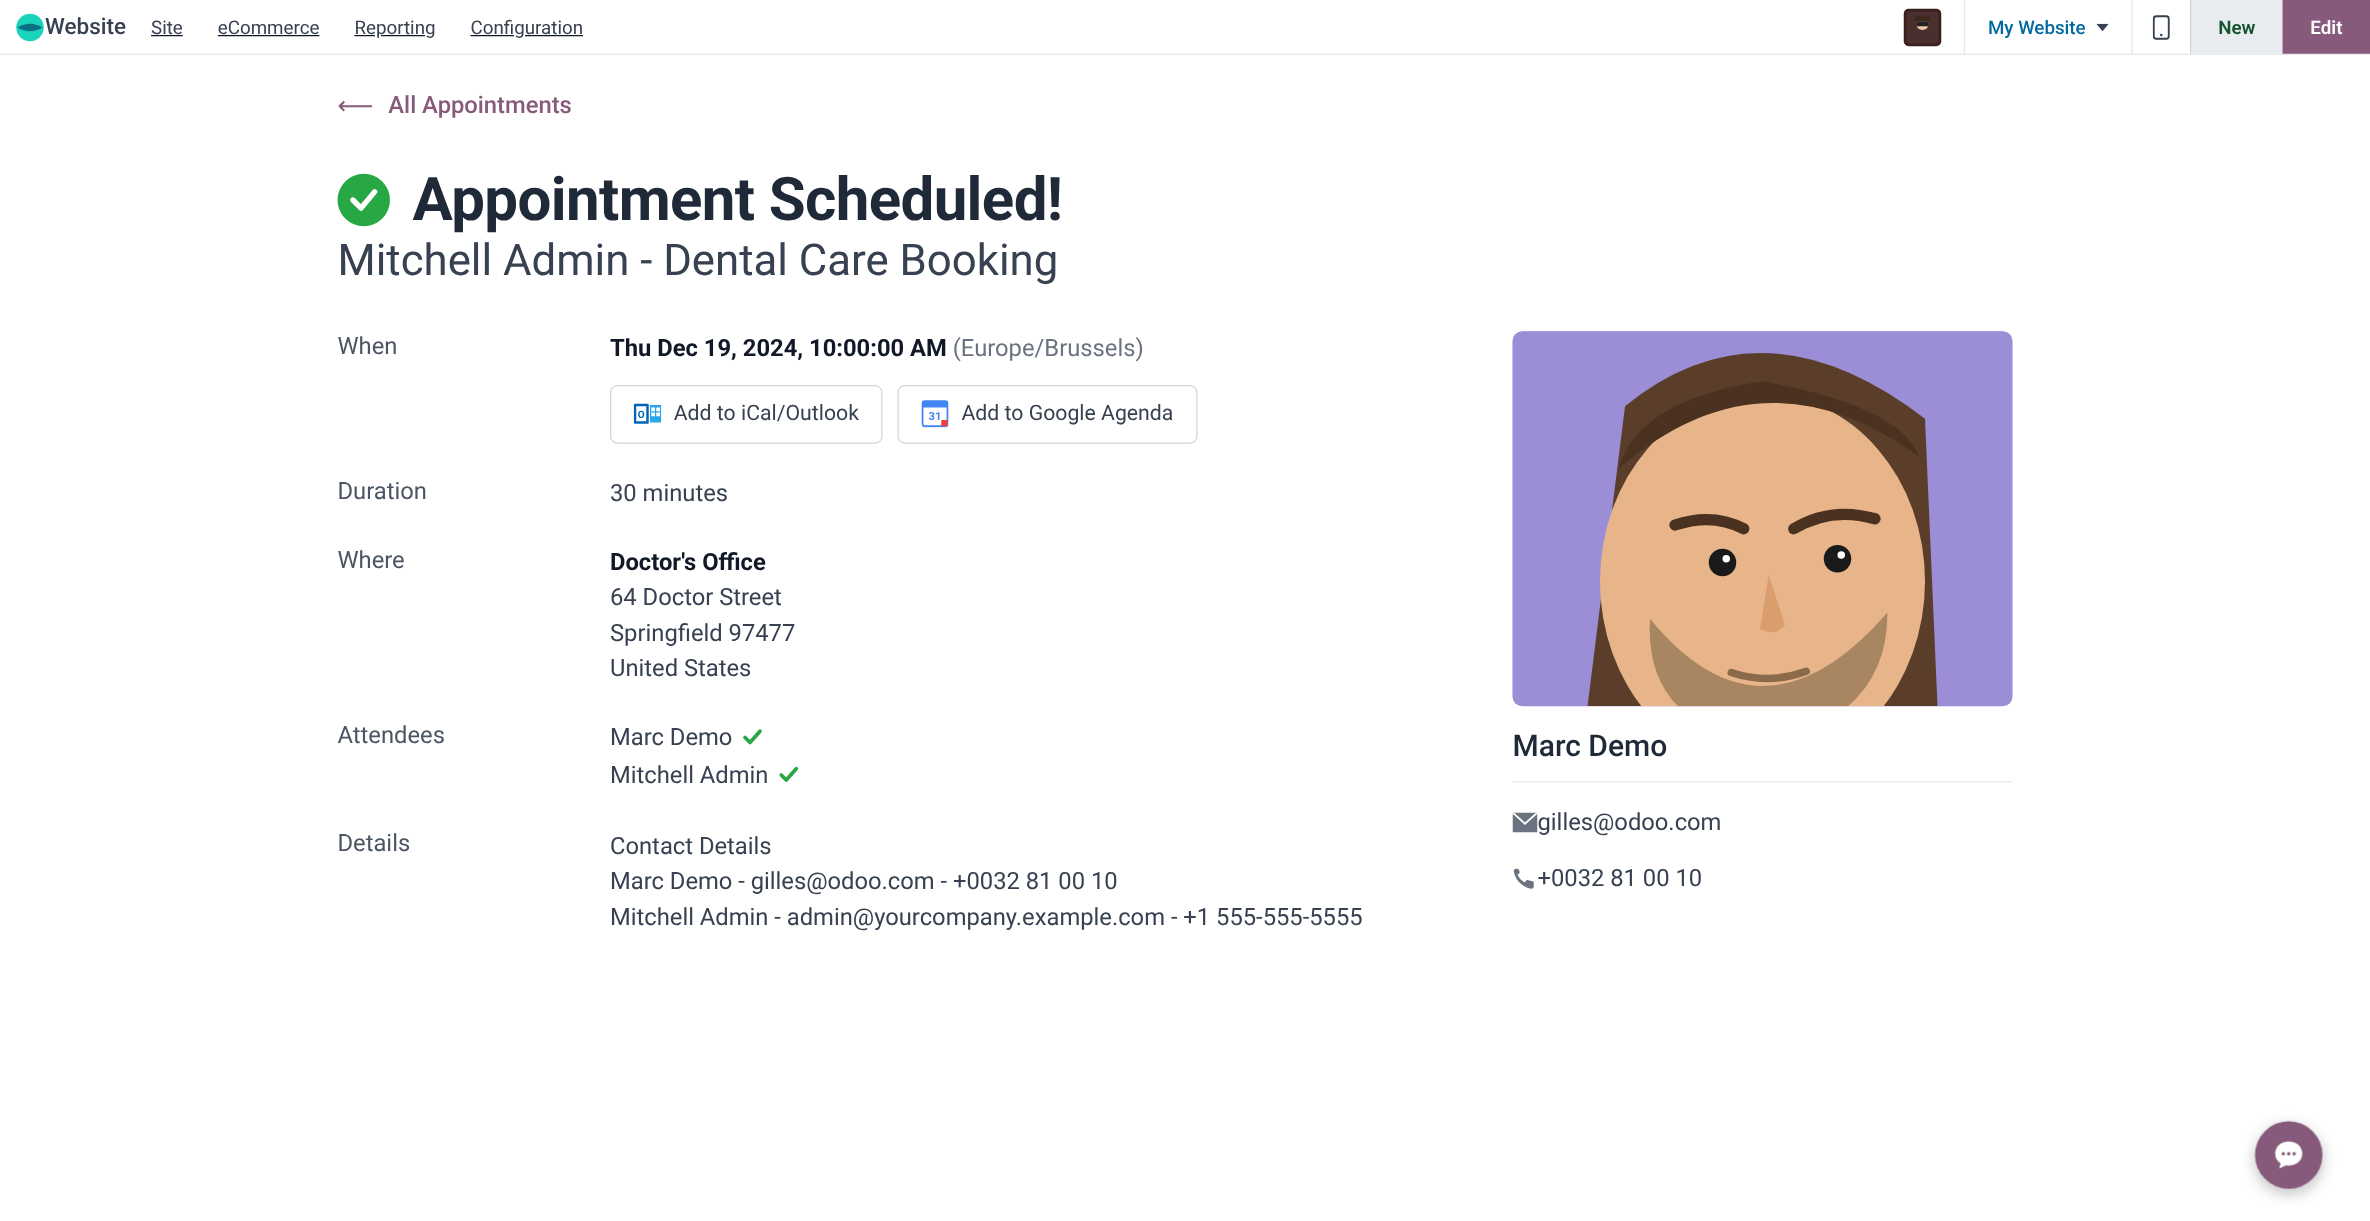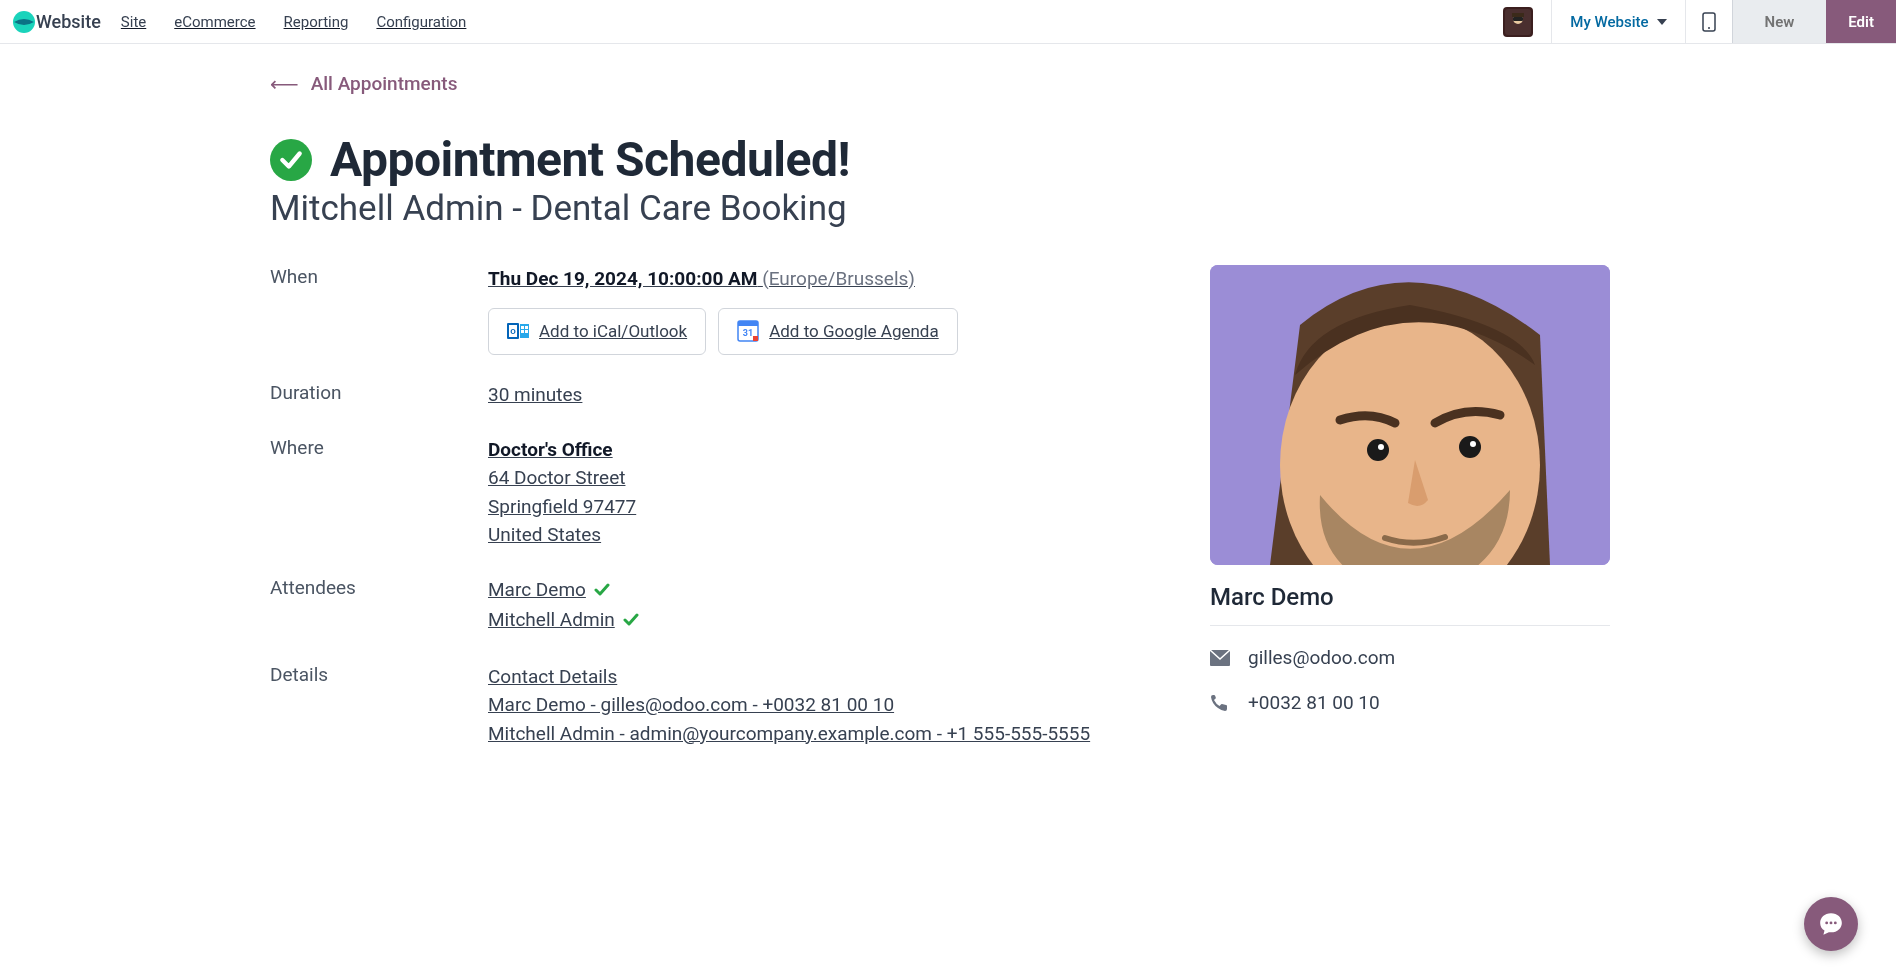--- a/index.html
+++ b/index.html
@@ -9,54 +9,54 @@
 .navbar { display: flex; align-items: center; height: 44px; border-bottom: 1px solid #e5e7eb; padding: 0 0 0 12px; }
 .brand { display: flex; align-items: center; gap: 0; margin-right: 20px; }
 .brand-logo { width: 24px; height: 24px; }
 .brand-text { font-size: 18px; font-weight: 500; color: #374151; }
 .nav-menu { display: flex; gap: 28px; text-decoration: underline; }
 .nav-item { font-size: 15px; color: #374151; cursor: pointer; }
 .nav-right { margin-left: auto; display: flex; align-items: stretch; height: 100%; }
 .avatar-sm { width: 30px; height: 30px; border-radius: 4px; background: #3b1f1f; display: flex; align-items: center; justify-content: center; align-self: center; margin-right: 18px; }
 .website-select { display: flex; align-items: center; gap: 8px; padding: 0 18px; border-left: 1px solid #e5e7eb; font-size: 15px; font-weight: 500; color: #0369a1; cursor: pointer; }
 .mobile-btn { display: flex; align-items: center; padding: 0 16px; border-left: 1px solid #e5e7eb; cursor: pointer; }
-.new-btn { display: flex; align-items: center; padding: 0 32px; background: #e9ecef; border-left: 1px solid #d1d5db; font-size: 15px; font-weight: 600; color: #737373; cursor: pointer; }
+.new-btn { display: flex; align-items: center; padding: 0 22px; background: #e9ecef; border-left: 1px solid #d1d5db; font-size: 15px; font-weight: 600; color: #14532d; cursor: pointer; }
 .edit-btn { display: flex; align-items: center; padding: 0 22px; background: #875A7B; color: #ffffff; font-size: 15px; font-weight: 600; cursor: pointer; }
 
 
 .content { max-width: 1520px; margin: 0 auto; padding: 28px 82px 60px; }
 .back-link { display: inline-flex; align-items: center; gap: 12px; color: #875A7B; font-size: 19px; font-weight: 500; cursor: pointer; margin-bottom: 36px; }
 .back-link .arrow { font-size: 20px; line-height: 1; }
 
 .heading-row { display: flex; align-items: center; gap: 18px; }
 .check-circle { width: 42px; height: 42px; border-radius: 50%; background: #28a745; display: flex; align-items: center; justify-content: center; color: #fff; flex-shrink: 0; }
 .page-title { font-size: 48px; font-weight: 700; color: #1f2937; letter-spacing: -0.5px; }
 
 .subtitle { font-size: 35px; font-weight: 400; color: #374151; margin-bottom: 36px; }
 
 .two-col { display: flex; gap: 60px; align-items: flex-start; }
 .left { flex: 1; max-width: 880px; }
 .right { width: 400px; flex-shrink: 0; }
 
 .info-row { display: flex; align-items: flex-start; margin-bottom: 26px; }
 .info-label { width: 218px; flex-shrink: 0; font-size: 19px; color: #4b5563; }
-.info-value { flex: 1; font-size: 19px; color: #374151; line-height: 1.5; text-decoration: underline; }
+.info-value { flex: 1; font-size: 19px; color: #374151; line-height: 1.5; }
 .info-value .strong { font-weight: 700; color: #111827; }
 .tz { color: #6b7280; font-weight: 400; }
 
 .cal-buttons { display: flex; gap: 12px; margin-top: 14px; }
 .cal-btn { display: inline-flex; align-items: center; gap: 10px; padding: 10px 18px; border: 1px solid #d1d5db; border-radius: 6px; background: #fff; font-size: 17px; color: #374151; cursor: pointer; }
 .cal-icon { width: 22px; height: 22px; }
 
 .attendee-line { display: flex; align-items: center; gap: 8px; margin-bottom: 2px; }
 .check-sm { color: #28a745; }
 
 .portrait { width: 400px; height: 300px; border-radius: 8px; background: #9b8dd6; overflow: hidden; margin-bottom: 18px; }
 .contact-name { font-size: 24px; font-weight: 500; color: #1f2937; padding-bottom: 14px; border-bottom: 1px solid #e5e7eb; margin-bottom: 20px; }
-.contact-line { display: flex; align-items: center; gap: 18px; font-size: 19px; color: #374151; margin-bottom: 22px; }
+.contact-line { display: flex; align-items: center; font-size: 19px; color: #374151; margin-bottom: 22px; }
 .contact-icon { width: 20px; color: #6b7280; }
 
 
 .chat-fab { position: fixed; right: 38px; bottom: 26px; width: 54px; height: 54px; border-radius: 50%; background: #875A7B; color: #fff; display: flex; align-items: center; justify-content: center; cursor: pointer; box-shadow: 0 4px 12px rgba(0,0,0,0.25); }
 
 svg { display: block; }
 </style>
 </head>
 <body>
 

